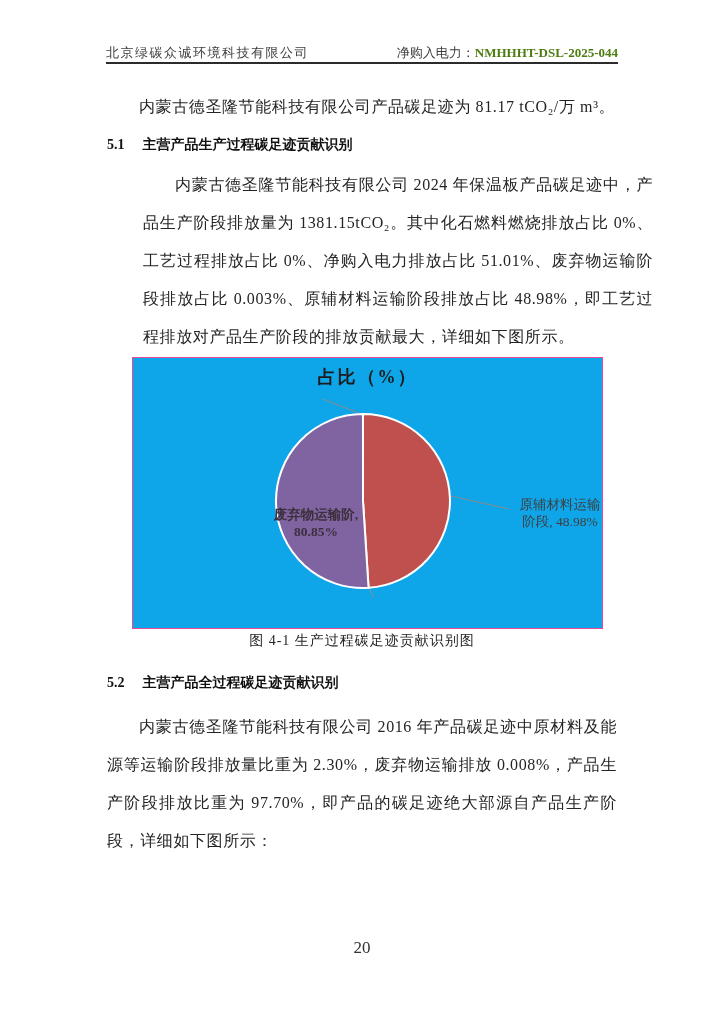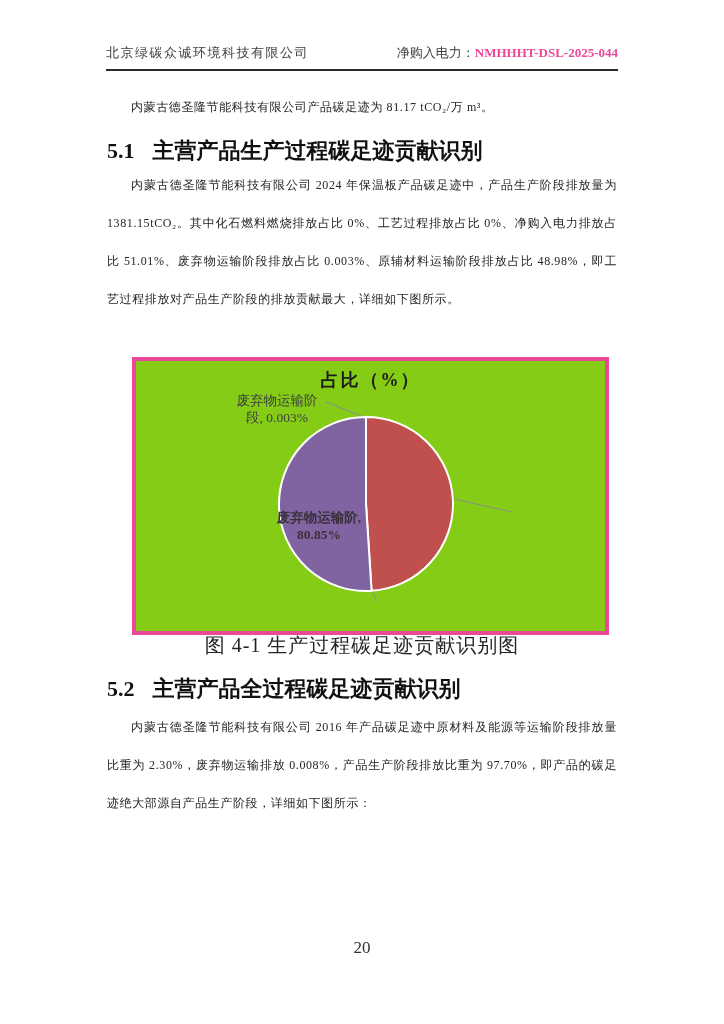--- a/index.html
+++ b/index.html
@@ -1,45 +1,45 @@
 <!DOCTYPE html>
 <html><head>
 <meta charset="utf-8">
 <style>
   html,body{margin:0;padding:0;background:#ffffff;}
   .page{position:relative;width:724px;height:1024px;background:#ffffff;overflow:hidden;
         font-family:"Liberation Serif","DejaVu Serif",serif;color:#262626;}
   .header{position:absolute;left:106px;top:44px;width:512px;display:flex;
-          justify-content:space-between;align-items:flex-end;padding-bottom:7px;
+          justify-content:space-between;align-items:flex-end;
           border-bottom:2px solid #2b2b2b;font-size:13px;color:#3d3d3d;}
   .header .company{letter-spacing:1.5px;}
-  .header .docno b{font-weight:bold;color:#ec4899;margin-top:44px;}
+  .header .docno b{font-weight:bold;color:#4d7c0f;margin-top:44px;}
   .content{position:absolute;left:107px;top:0;width:510px;}
-  .para{position:absolute;left:0;width:510px;font-size:12px;line-height:38px;
+  .para{position:absolute;left:0;width:510px;font-size:16px;line-height:38px;
         letter-spacing:0.6px;text-align:justify;text-indent:2em;color:#242424;}
   .intro{top:88px;white-space:nowrap;text-align:left;}
-  .p51{top:166px;}
+  .p51{top:166px;margin-left:36px;}
   .p52{top:708px;}
   .heading{position:absolute;left:0;width:510px;font-family:"Liberation Sans","DejaVu Sans",sans-serif;
-           font-weight:bold;font-size:22px;color:#111;}
+           font-weight:bold;font-size:14px;color:#111;}
   .h51{top:136px;}
   .h52{top:674px;}
   .heading .num{margin-right:18px;font-family:"Liberation Serif",serif;}
   .chartbox{position:absolute;left:25px;top:357px;width:469px;height:270px;
-            border:4px solid #ec4899;background:#84cc16;}
+            border:1px solid #ec4899;background:#0ea5e9;}
   .chart-title{position:absolute;left:0;top:7px;width:100%;text-align:center;
                font-weight:bold;font-size:18px;letter-spacing:2px;color:#1c1c1c;}
   .pie-svg{position:absolute;left:0;top:0;width:469px;height:270px;}
   .chart-label{position:absolute;font-size:13.5px;line-height:17px;text-align:center;color:#3f3f3f;}
   .lbl-waste{left:86px;top:31px;width:110px;}
   .lbl-elec{left:133px;top:148px;width:100px;font-weight:bold;color:#3b2f3a;}
   .lbl-mat{left:377px;top:138px;width:100px;}
   .lbl-fossil{left:168px;top:228px;width:124px;}
   .caption{position:absolute;left:0;top:632px;width:510px;text-align:center;
-           font-size:20px;letter-spacing:1px;color:#242424;}
+           font-size:14px;letter-spacing:1px;color:#242424;}
   .pageno{position:absolute;left:0;top:938px;width:724px;text-align:center;
           font-size:17px;color:#333;}
 </style>
 </head>
 <body>
 
 <div class="page">
 
   <div class="header">
     <span class="company">北京绿碳众诚环境科技有限公司</span>
@@ -58,27 +58,27 @@
 
     <div class="chartbox">
       <svg id="pie-svg" class="pie-svg" viewBox="0 0 469 270">
         <line x1="190" y1="41" x2="228" y2="56" stroke="#8c8c8c" stroke-width="1"></line>
         <line x1="318" y1="138" x2="376" y2="151" stroke="#8c8c8c" stroke-width="1"></line>
         <line x1="236" y1="230" x2="241" y2="240" stroke="#8c8c8c" stroke-width="1"></line>
       <path d="M230,143 L230.00,56.00 A87,87 0 0 1 235.57,229.82 Z" fill="#C0504D" stroke="#ffffff" stroke-width="2" stroke-linejoin="round"></path>
           <path d="M230,143 L235.57,229.82 A87,87 0 1 1 229.95,56.00 Z" fill="#8064A2" stroke="#ffffff" stroke-width="2" stroke-linejoin="round"></path>
         </svg>
       <div class="chart-title">占比（%）</div>
-      <div class="chart-label lbl-waste">
-        <div>废弃物运输阶</div>
-        <div>段, 0.003%</div>
-      </div>
       <div class="chart-label lbl-elec">
         <div>废弃物运输阶,</div>
         <div>80.85%</div>
+      </div>
+      <div class="chart-label lbl-mat">
+        <div>原辅材料运输</div>
+        <div>阶段, 48.98%</div>
       </div>
     </div>
 
     <div class="caption">图 4-1 生产过程碳足迹贡献识别图</div>
 
     <div class="heading h52">
       <span class="num">5.2</span><span>主营产品全过程碳足迹贡献识别</span>
     </div>
 
     <div class="para p52">内蒙古德圣隆节能科技有限公司 2016 年产品碳足迹中原材料及能源等运输阶段排放量比重为 2.30%，废弃物运输排放 0.008%，产品生产阶段排放比重为 97.70%，即产品的碳足迹绝大部源自产品生产阶段，详细如下图所示：</div>

